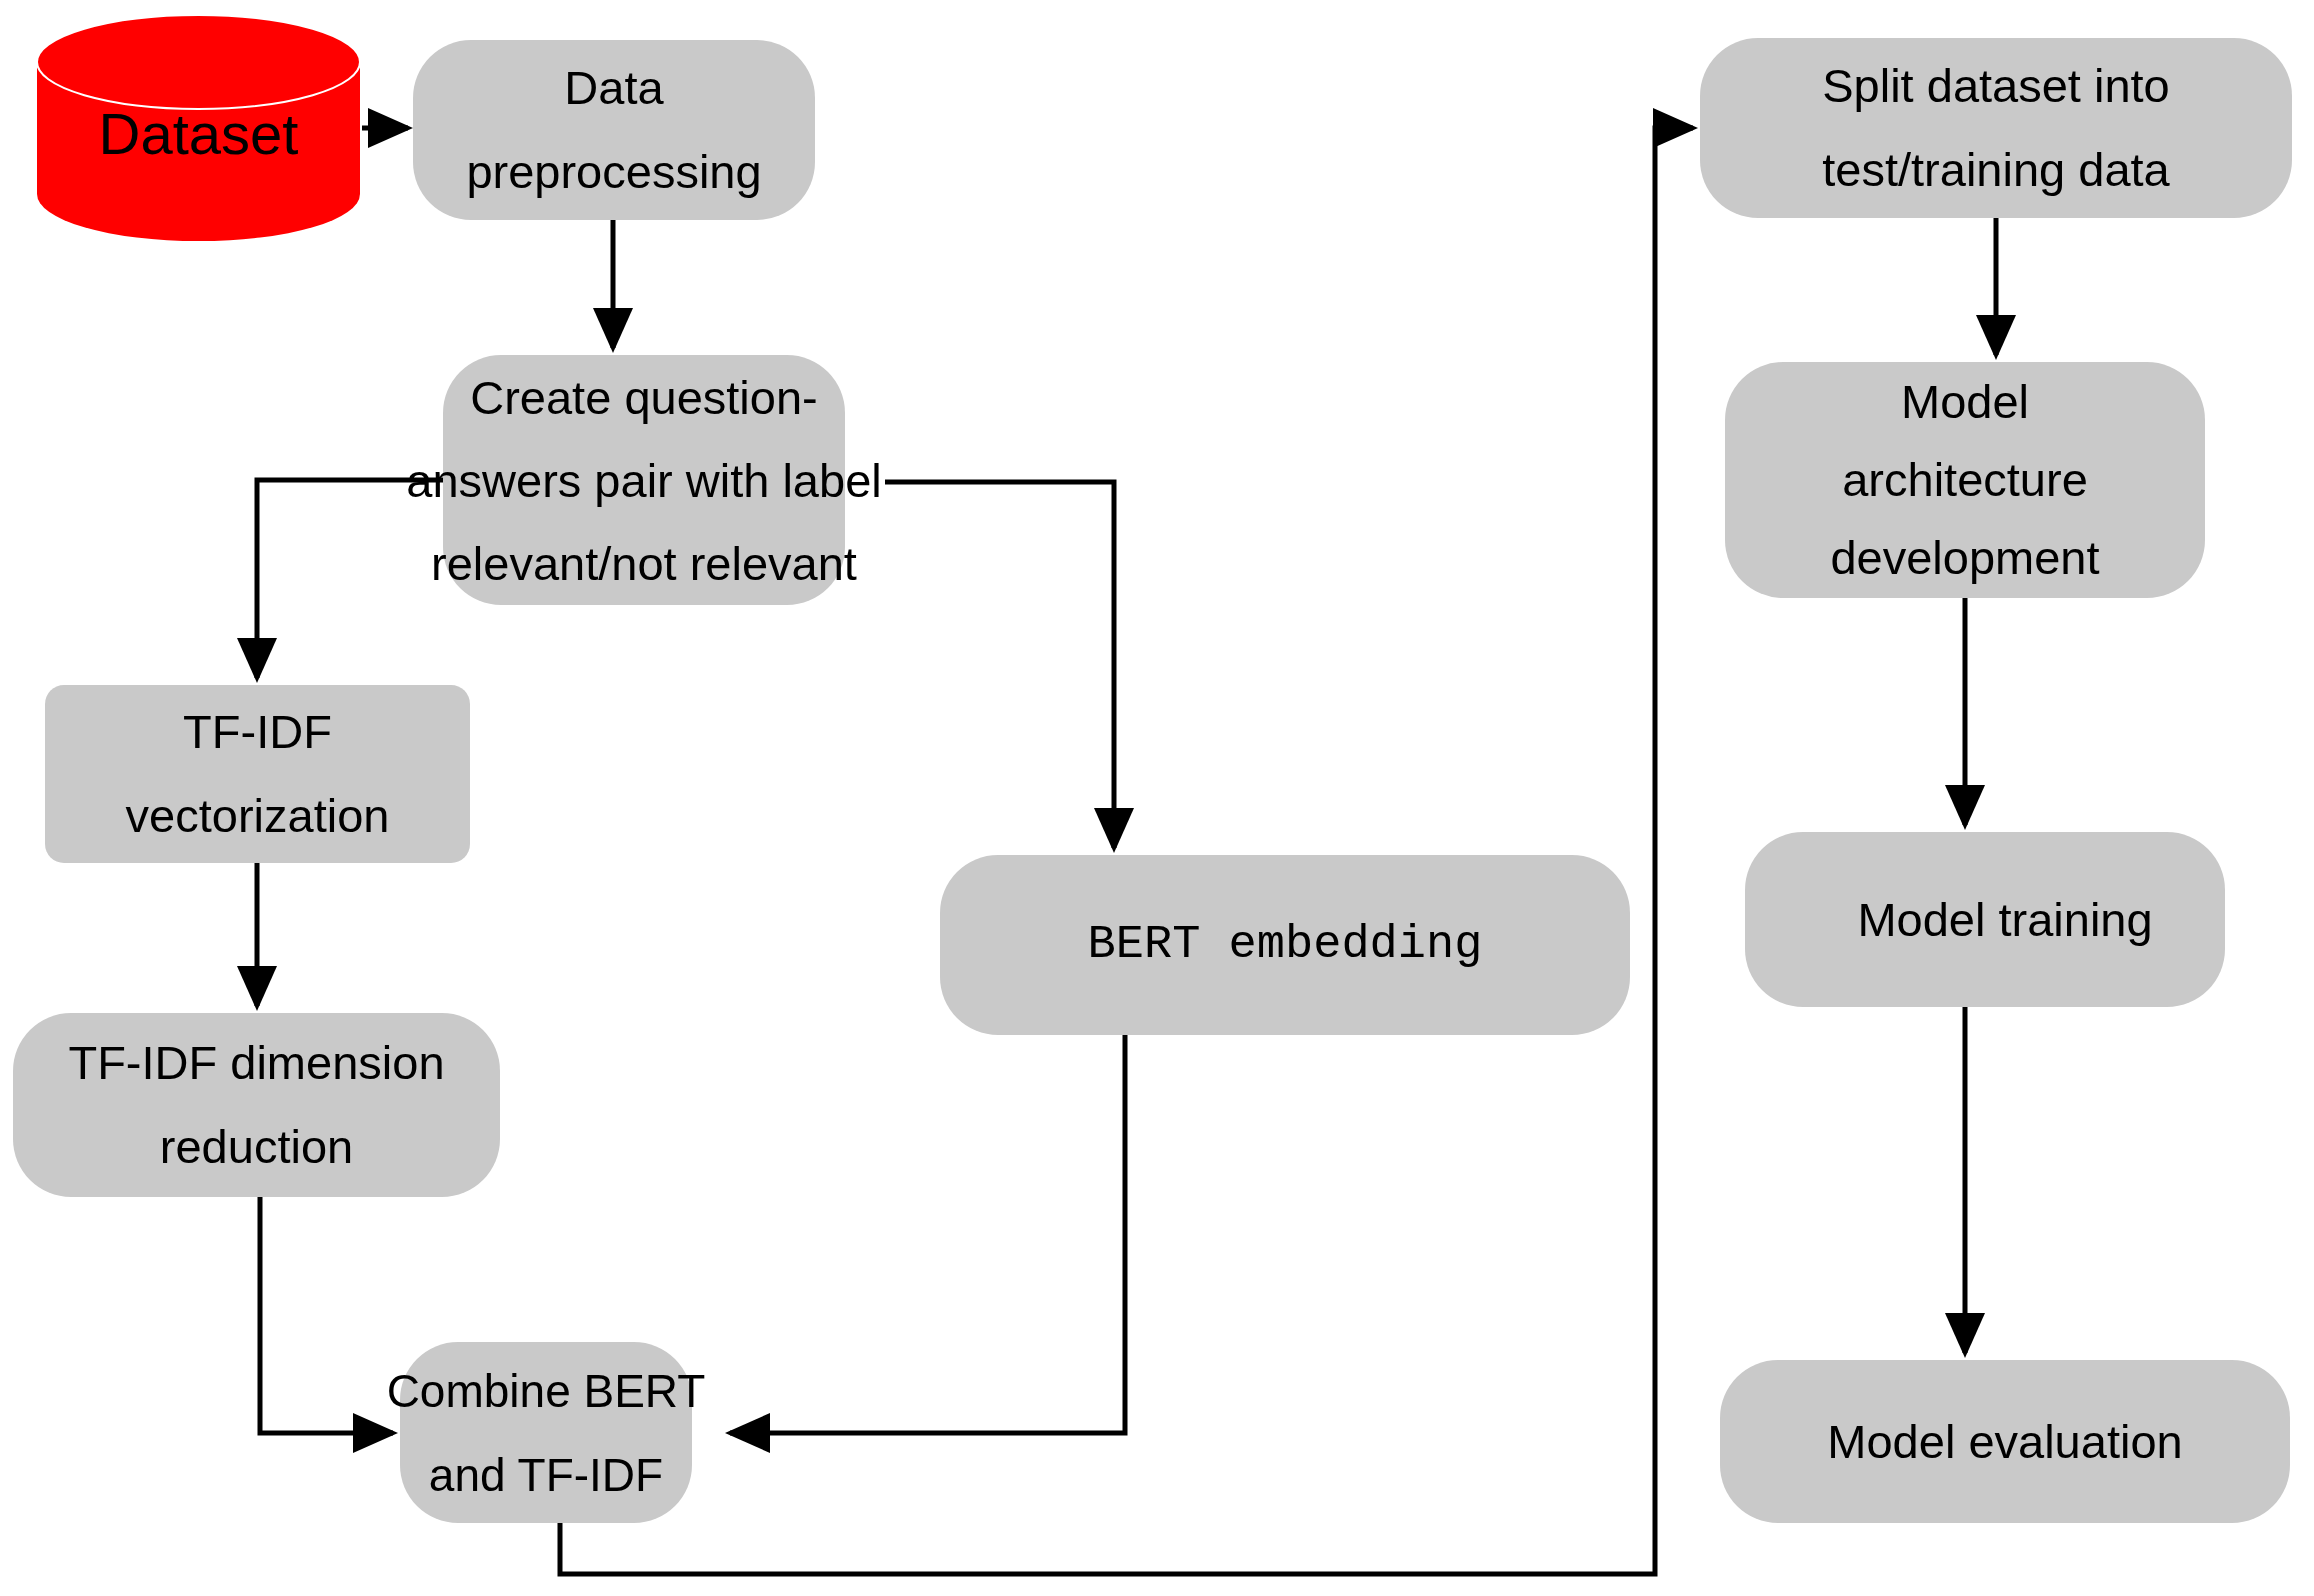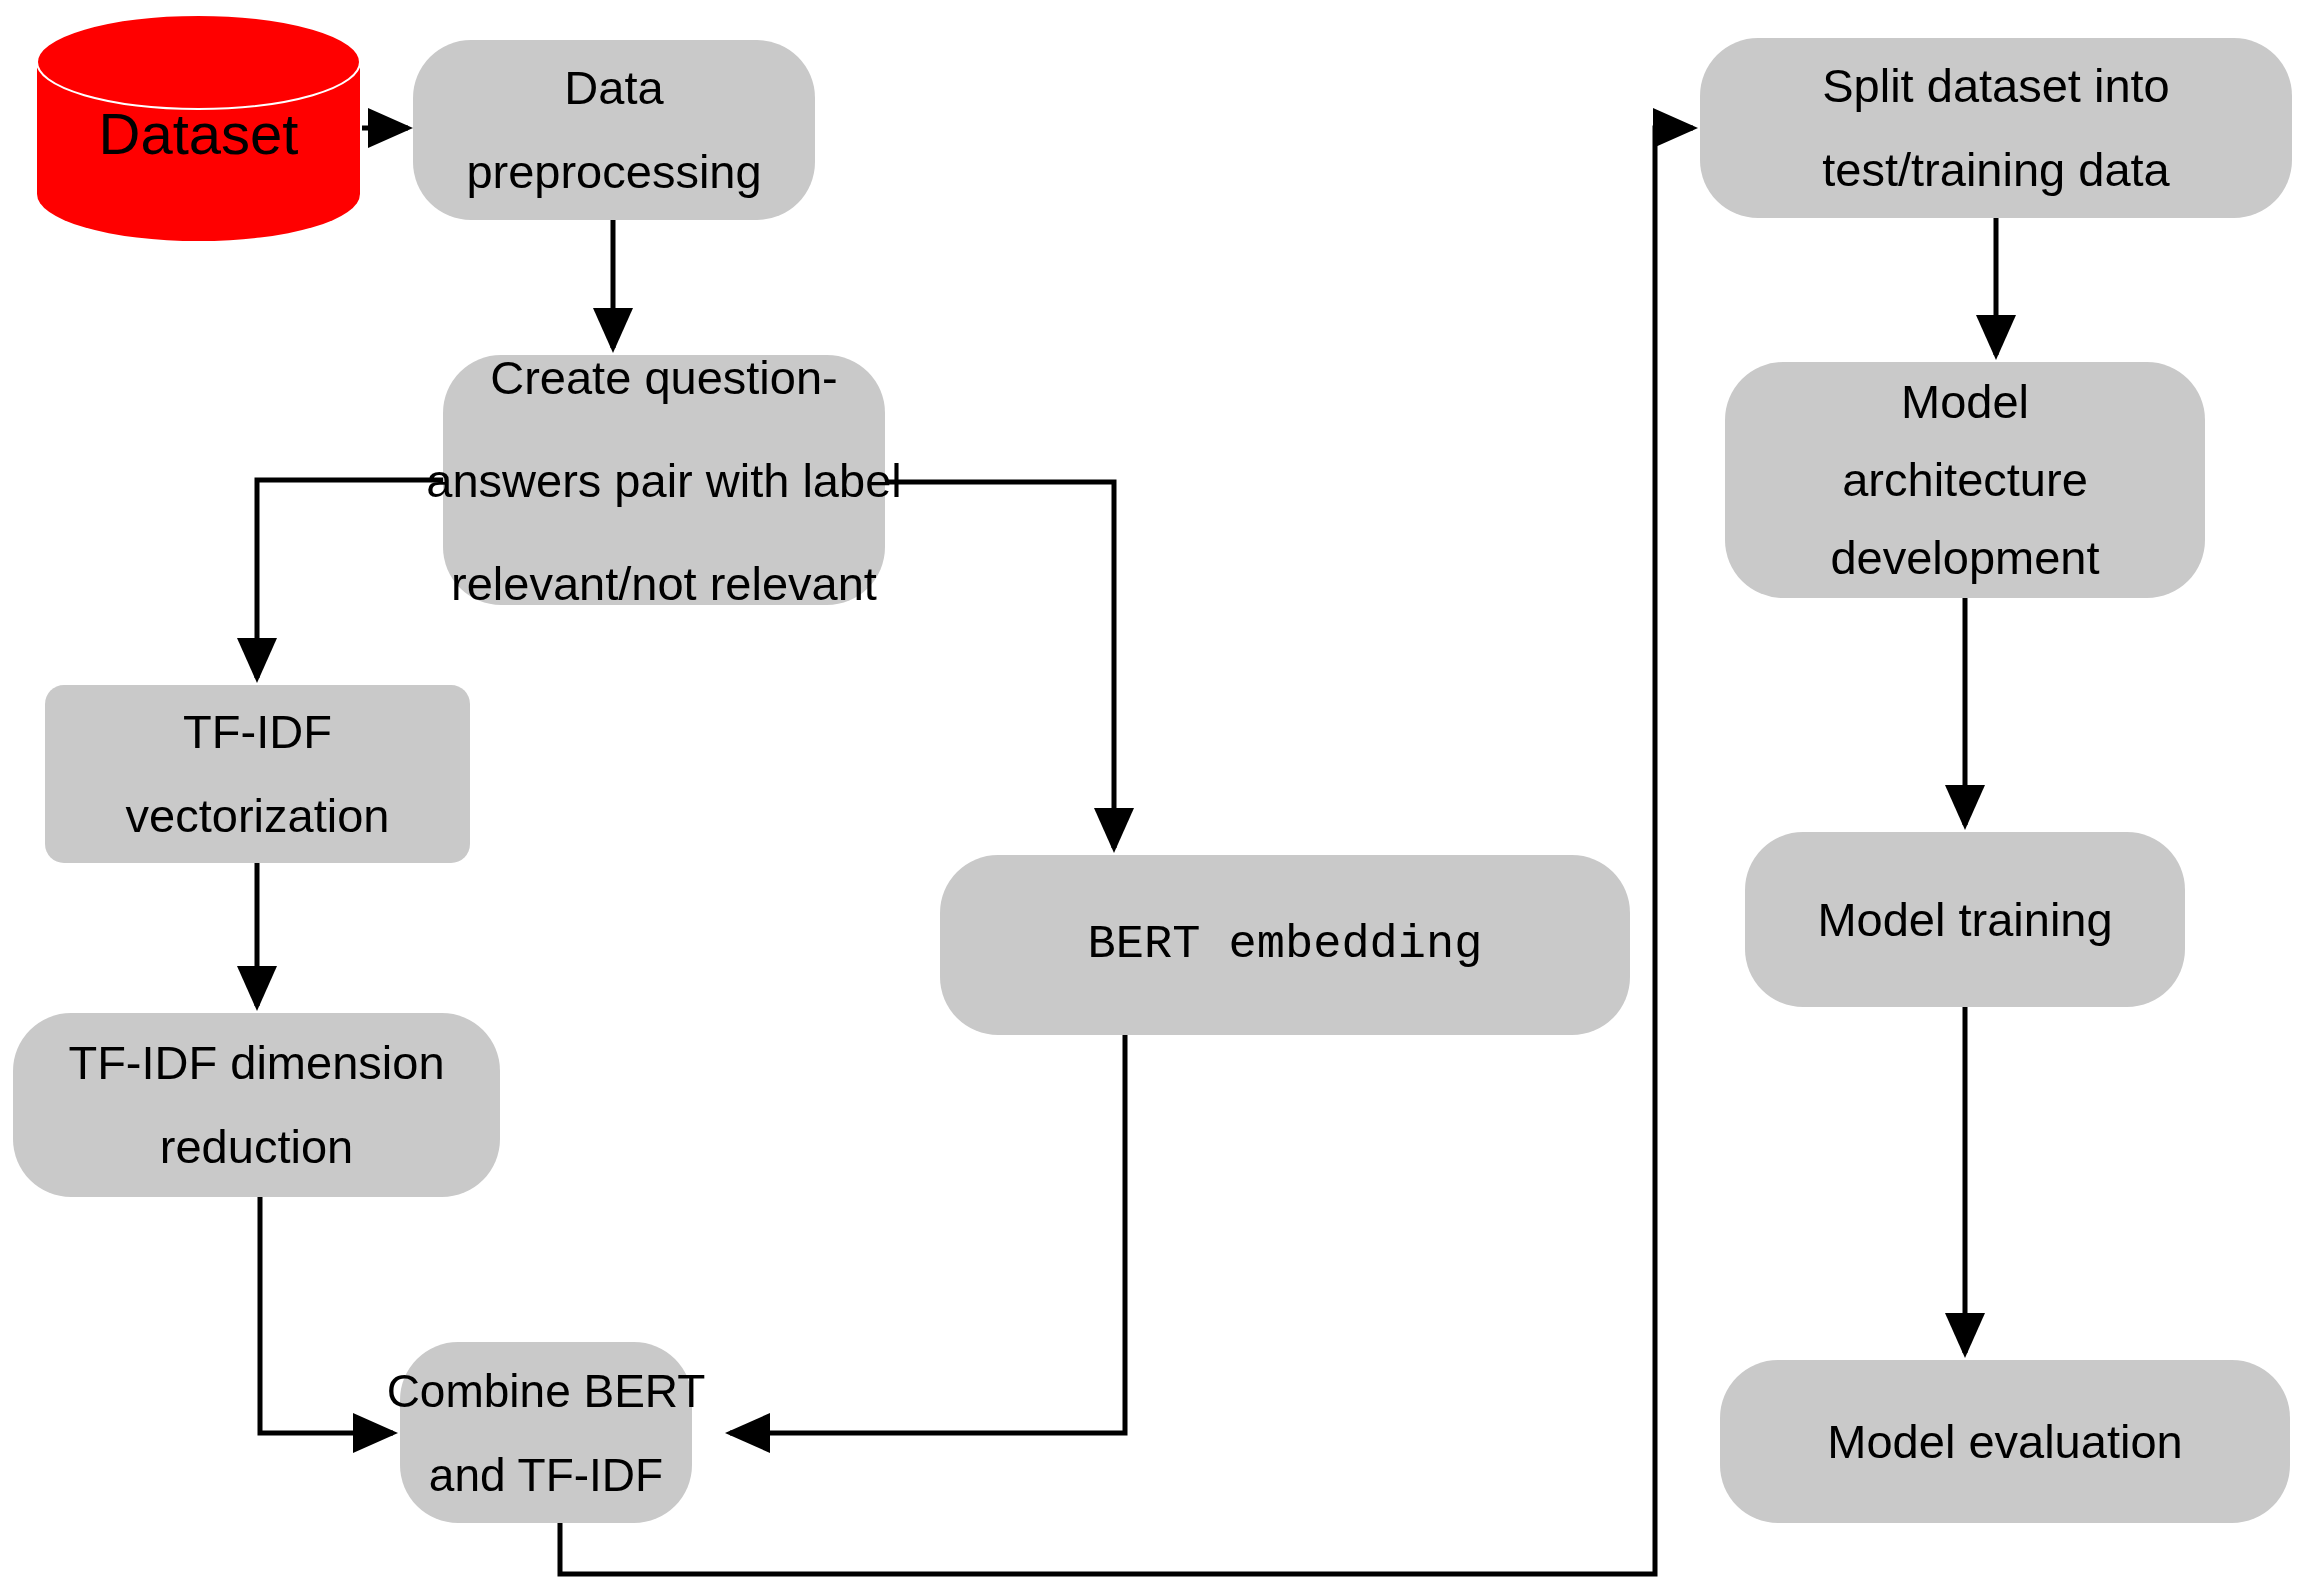--- a/index.html
+++ b/index.html
@@ -62,21 +62,21 @@
       <ellipse cx="163.5" cy="50" rx="161.5" ry="47" fill="#ff0000" stroke="#ffffff" stroke-width="2"></ellipse>
     </svg>
     <span id="dataset-label">Dataset</span>
   </div>
 
   <div class="node n-twoline" style="left:413px;top:40px;width:402px;height:180px;">
     <span>Data</span>
     <span>preprocessing</span>
   </div>
 
-  <div class="node n-create" style="left:443px;top:355px;width:442px;height:250px;gap:20px;">
+  <div class="node n-create" style="left:443px;top:355px;width:402px;height:250px;">
     <span>Create question-</span>
     <span>answers pair with label</span>
     <span>relevant/not relevant</span>
   </div>
 
   <div class="node n-twoline" style="left:45px;top:685px;width:425px;height:178px;border-radius:19px;">
     <span>TF-IDF</span>
     <span>vectorization</span>
   </div>
 
@@ -98,21 +98,21 @@
     <span>Split dataset into</span>
     <span>test/training data</span>
   </div>
 
   <div class="node n-arch" style="left:1725px;top:362px;width:480px;height:236px;">
     <span>Model</span>
     <span>architecture</span>
     <span>development</span>
   </div>
 
-  <div class="node" style="left:1745px;top:832px;width:440px;height:175px;">
+  <div class="node" style="left:1745px;top:832px;width:440px;height:175px;padding-left:40px;">
     <span>Model training</span>
   </div>
 
   <div class="node" style="left:1720px;top:1360px;width:570px;height:163px;">
     <span>Model evaluation</span>
   </div>
 
 </div>
 
 </body></html>

